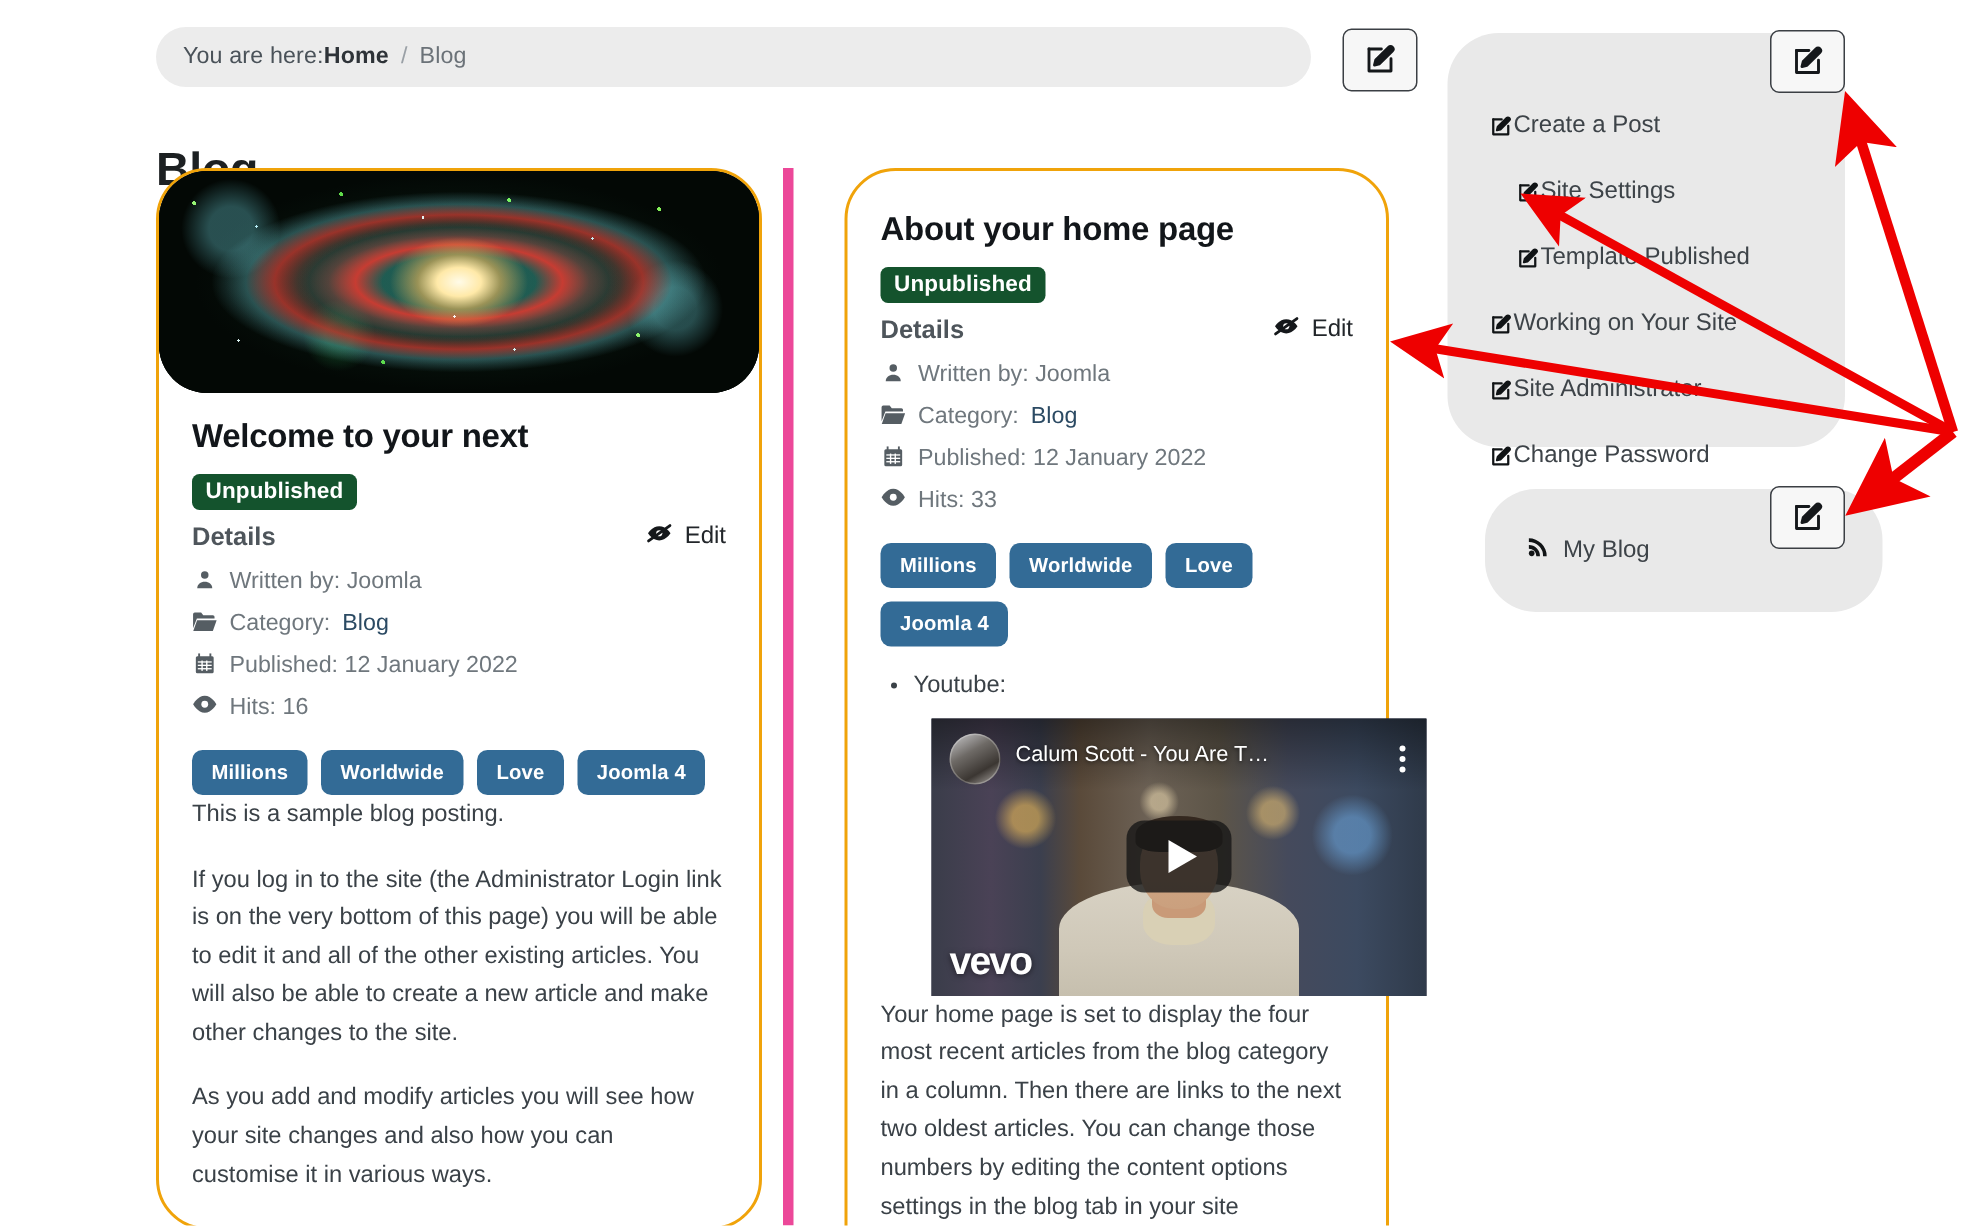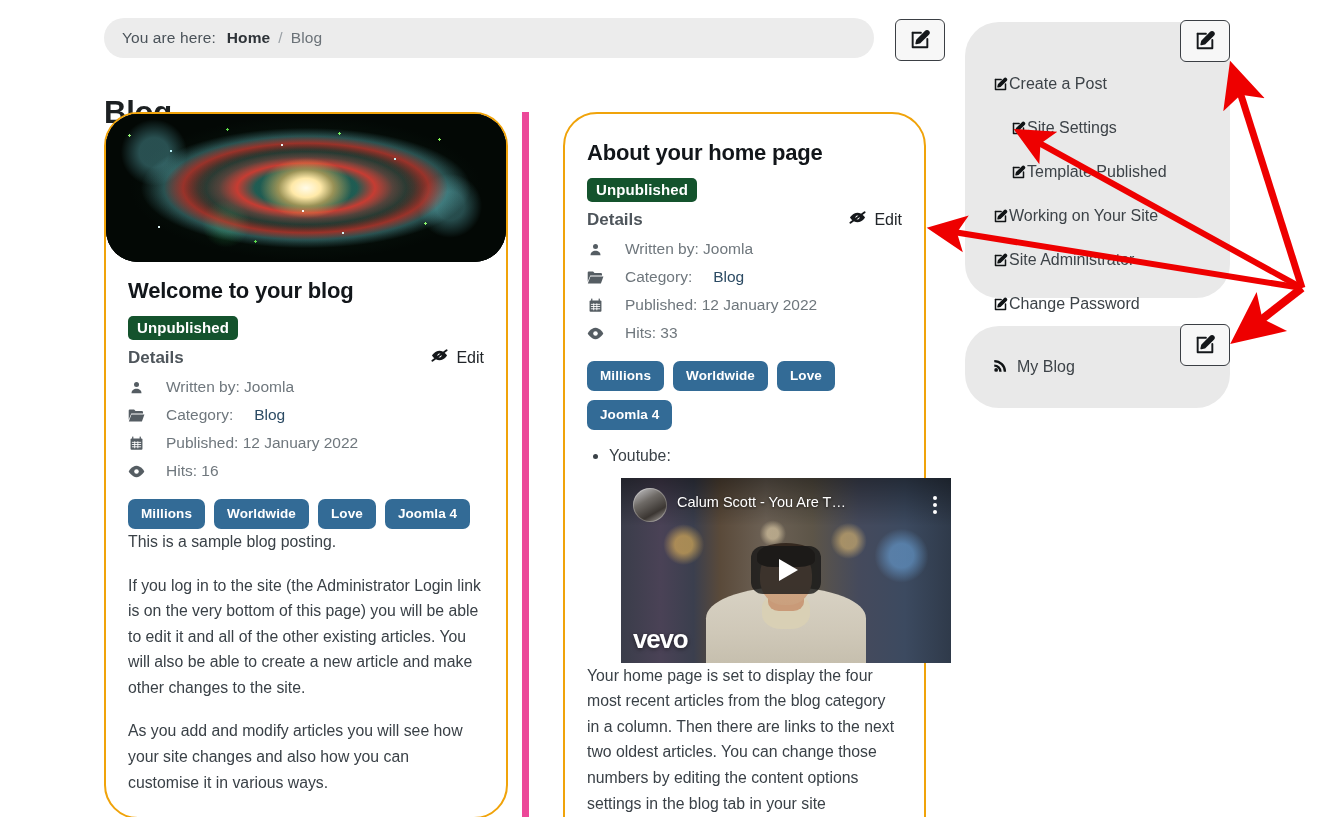--- a/index.html
+++ b/index.html
@@ -24,21 +24,21 @@
     background: #ececec;
     border-radius: 20px;
     display: flex; align-items: center;
     padding-left: 18px;
     font-size: 15.5px;
     color: #4a5259;
     letter-spacing: .1px;
   }
   .bc-label { color: #4a5259; }
   .bc-home {
-    color: #2e3338; font-weight: 600; margin-left: 11px;
+    color: #2e3338; font-weight: 600; margin-left: 0;
     text-decoration: none;
   }
   .bc-sep { color: #9aa0a6; margin: 0 8px; }
   .bc-current { color: #6b7278; }
 
   
   .edit-btn {
     position: absolute;
     background: #f7f7f7;
     border: 1px solid #3b3f44;
@@ -163,21 +163,21 @@
   .details-label {
     font-size: 17px; font-weight: 700; color: #4e555b;
   }
   .edit-link {
     display: inline-flex; align-items: center; gap: 7px;
     font-size: 16px; color: #22262a; text-decoration: none; cursor: pointer;
   }
 
   .meta-list { margin: 4px 0 0 0; padding: 0; list-style: none; }
   .meta-item {
-    display: flex; align-items: center; gap: 21px;
+    display: flex; align-items: flex-start; gap: 8px;
     font-size: 15.5px; color: #6f777d;
     padding: 5px 0;
   }
   .meta-item .mi-icon { flex: 0 0 17px; display: flex; align-items: center; justify-content: center; color: #555d63; }
   .meta-link { color: #2b4a63; text-decoration: none; }
 
   .tag-list { display: flex; flex-wrap: wrap; gap: 9px; margin-top: 14px; }
   .tag {
     background: #336b96;
     color: #ffffff;
@@ -310,21 +310,21 @@
     position: absolute;
     background: #e9e9e9;
     border-radius: 34px;
   }
   #module-usermenu {
     left: 965px; top: 22px;
     width: 265px; height: 276px;
     padding: 30px 20px 20px 28px;
   }
   #module-myblog {
-    left: 965px; top: 326px;
+    left: 990px; top: 326px;
     width: 265px; height: 82px;
     padding: 0 20px 0 28px;
     display: flex; align-items: center;
   }
   .menu-list { list-style: none; margin: 0; padding: 0; }
   .menu-item {
     display: flex; align-items: center;
     font-size: 16px;
     color: #3d4348;
     padding: 3px 0;
@@ -373,21 +373,21 @@
   <h1 class="page-title">Blog</h1>
 
   <div class="columns">
 
     <div class="col col-left">
       <div class="article-card with-image">
         <div class="card-image">
           <div class="galaxy"></div>
         </div>
         <div class="card-body">
-          <h2 class="article-title">Welcome to your blog</h2>
+          <h2 class="article-title">Welcome to your next</h2>
           <span class="badge-unpublished">Unpublished</span>
 
           <div class="details-row">
             <span class="details-label">Details</span>
             <a class="edit-link">
               <span>
                 <svg width="19" height="19" viewBox="0 0 24 24" fill="none" stroke="#15181b" stroke-width="2" stroke-linecap="round">
                   <path d="M2.5 12s3.6-6 9.5-6 9.5 6 9.5 6-3.6 6-9.5 6-9.5-6-9.5-6z" fill="#15181b" stroke="none"></path>
                   <circle cx="12" cy="12" r="2.6" fill="#ffffff" stroke="none"></circle>
                   <path d="M3 18.5L21 5.5" stroke="#15181b" stroke-width="2.4"></path>

